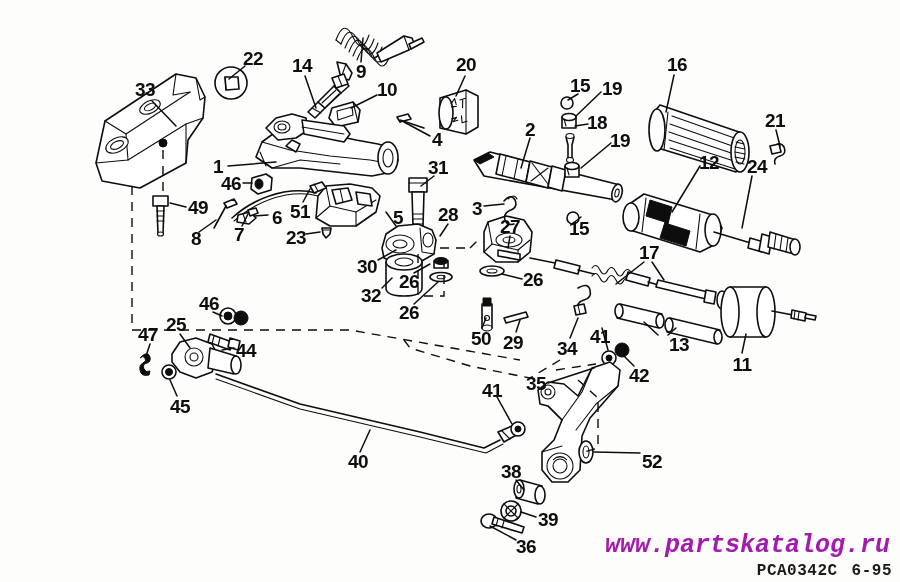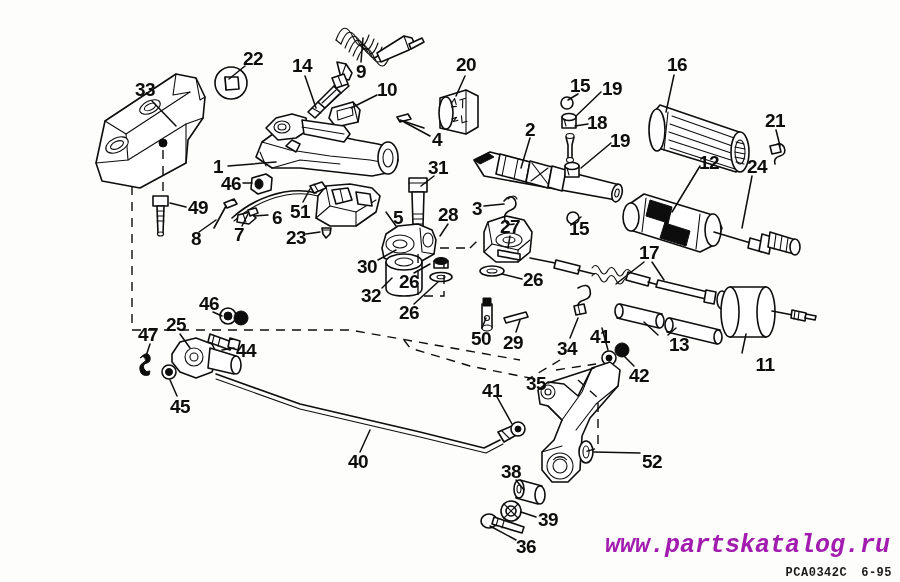--- a/index.html
+++ b/index.html
@@ -44,21 +44,21 @@
     color:#a21caf;
     letter-spacing:0px;
     white-space:nowrap;
     user-select:none;
   }
   #figcode{
     position:absolute;
     right:8px;
     bottom:2px;
     font-family:"Liberation Mono", monospace;
-    font-size:12px;
+    font-size:16px;
     font-weight:bold;
     color:#1a1a1a;
     letter-spacing:0.5px;
     white-space:nowrap;
   }
   #figcode .sep{display:inline-block;width:14px;}
 </style>
 </head>
 <body>
 
@@ -545,21 +545,21 @@
       <div class="callout" style="left: 196px; top: 238px;">8</div>
       <div class="callout" style="left: 239px; top: 234px;">7</div>
       <div class="callout" style="left: 296px; top: 237px;">23</div>
       <div class="callout" style="left: 510px; top: 226px;">27</div>
       <div class="callout" style="left: 649px; top: 252px;">17</div>
       <div class="callout" style="left: 367px; top: 266px;">30</div>
       <div class="callout" style="left: 533px; top: 279px;">26</div>
       <div class="callout" style="left: 371px; top: 295px;">32</div>
       <div class="callout" style="left: 409px; top: 281px;">26</div>
       <div class="callout" style="left: 409px; top: 312px;">26</div>
-      <div class="callout" style="left: 742px; top: 364px; margin-left: 23px;">11</div>
+      <div class="callout" style="left: 742px; top: 364px;">11</div>
       <div class="callout" style="left: 663px; top: 344px; margin-left: 16px;">13</div>
       <div class="callout" style="left: 567px; top: 348px;">34</div>
       <div class="callout" style="left: 600px; top: 336px;">41</div>
       <div class="callout" style="left: 481px; top: 338px;">50</div>
       <div class="callout" style="left: 513px; top: 342px;">29</div>
       <div class="callout" style="left: 639px; top: 375px;">42</div>
       <div class="callout" style="left: 209px; top: 303px;">46</div>
       <div class="callout" style="left: 148px; top: 334px;">47</div>
       <div class="callout" style="left: 176px; top: 324px;">25</div>
       <div class="callout" style="left: 246px; top: 350px;">44</div>

